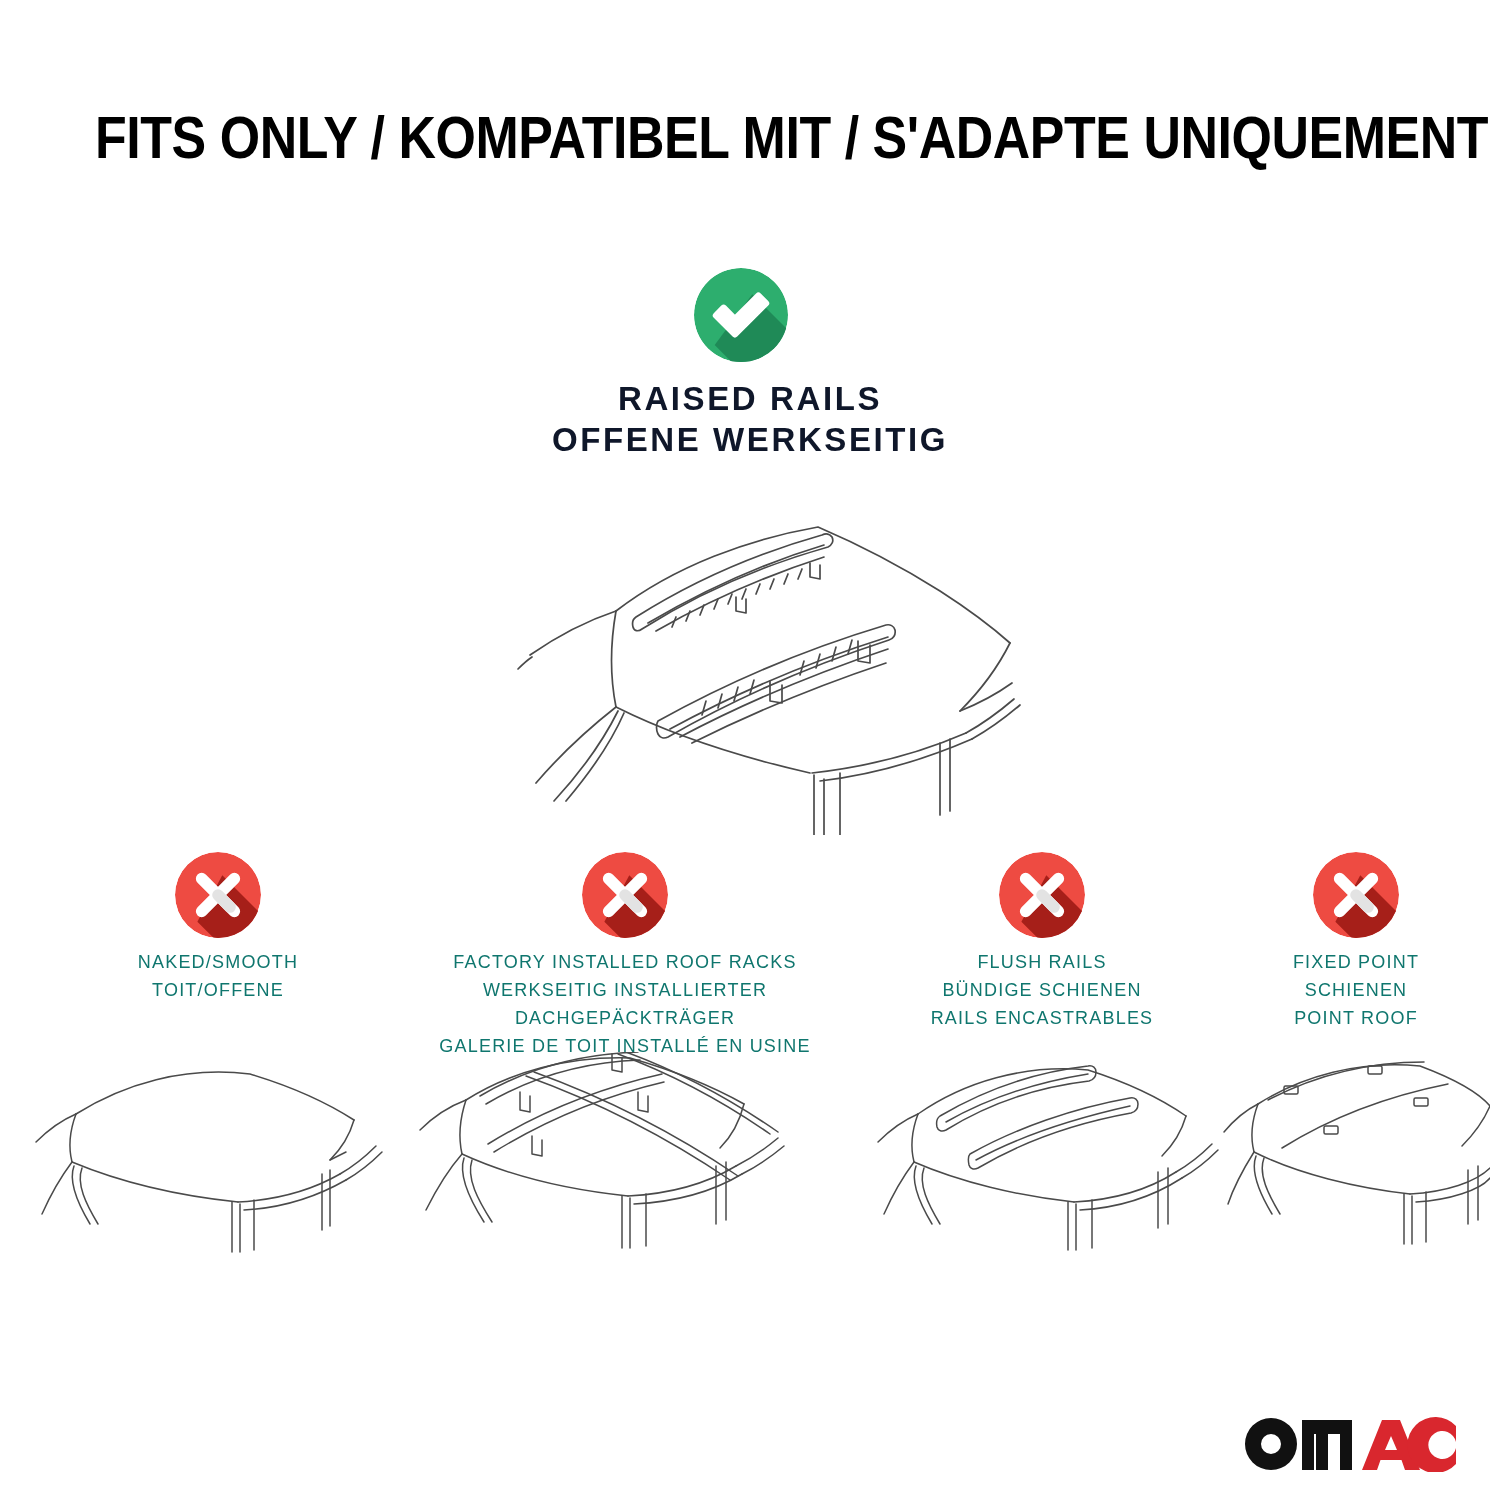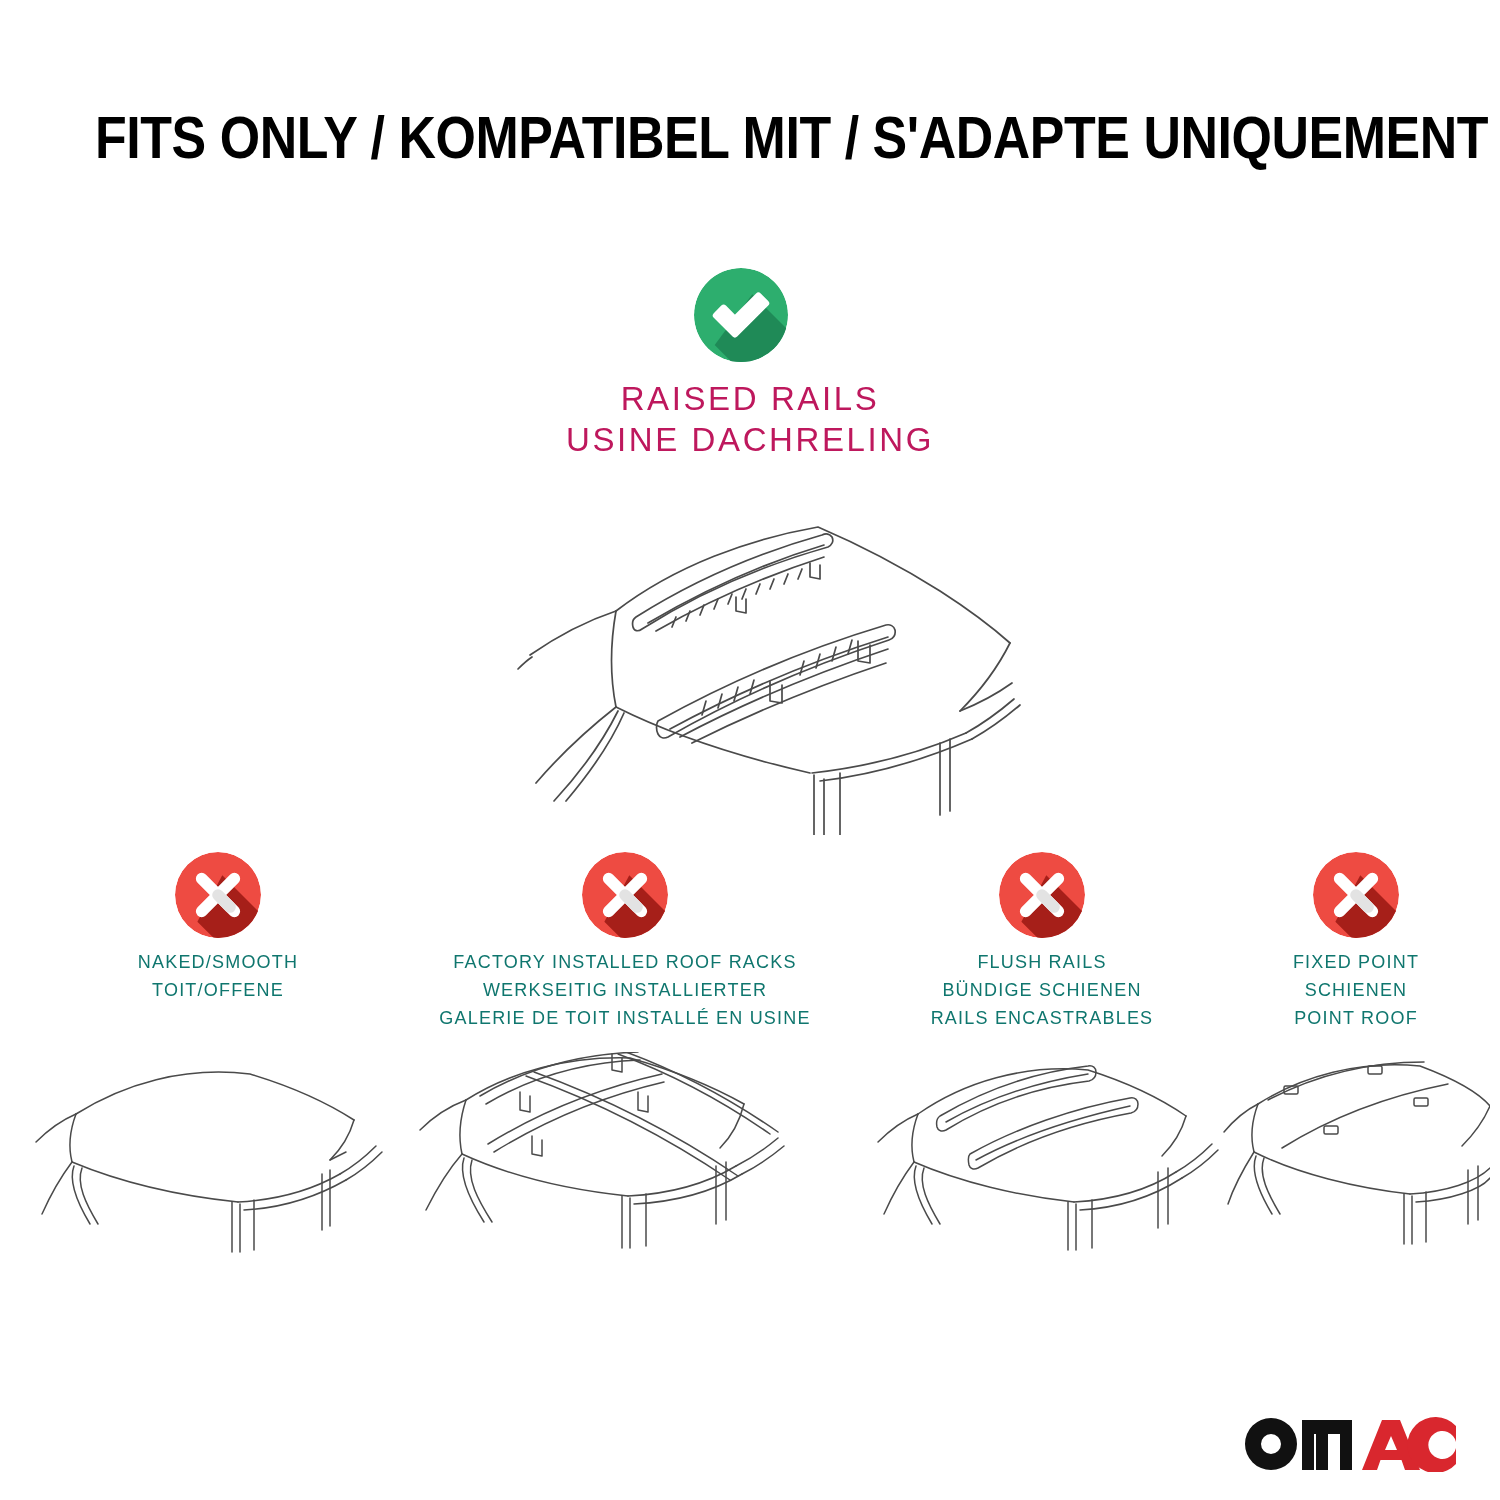--- a/index.html
+++ b/index.html
@@ -55,22 +55,22 @@
     position: absolute;
     top: 378px;
     left: 350px;
     width: 800px;
     text-align: center;
   }
   #ok-text .line {
     font-size: 33px;
     letter-spacing: 2.6px;
     line-height: 41px;
-    color: #be185d;
-    font-weight: 400;
+    color: #0f172a;
+    font-weight: 700;
     white-space: nowrap;
   }
 
   #ok-illustration {
     position: absolute;
     left: 420px;
     top: 505px;
     width: 670px;
     height: 330px;
   }
@@ -153,21 +153,21 @@
 <div class="badge" id="ok-badge">
   <svg viewBox="0 0 100 100" xmlns="http://www.w3.org/2000/svg">
     <circle cx="50" cy="50" r="50" fill="#2DAE6E"></circle>
     <path d="M62 28 L100 66 L100 100 L40 100 L22 82 Z" fill="#1F8A57"></path>
     <path d="M23.5 50.5 L31.5 42.5 L43.5 54.5 L68.5 29.5 L76.5 37.5 L43.5 70.5 Z" fill="#FFFFFF" stroke="#FFFFFF" stroke-width="7" stroke-linejoin="round" stroke-linecap="round"></path>
   </svg>
 </div>
 
 <div id="ok-text">
   <div class="line">RAISED RAILS</div>
-  <div class="line">USINE DACHRELING</div>
+  <div class="line">OFFENE WERKSEITIG</div>
 </div>
 
 <div id="ok-illustration">
   <svg viewBox="0 0 670 330" xmlns="http://www.w3.org/2000/svg" fill="none" stroke="#4A4A4A" stroke-width="1.7" stroke-linecap="round" stroke-linejoin="round">
 
     <path d="M196 106 C256 60 330 34 398 22 C440 40 482 62 520 86 C548 104 572 122 590 138"></path>
     <path d="M196 106 C190 140 190 172 196 202"></path>
     <path d="M196 202 C252 230 320 252 390 268"></path>
     <path d="M590 138 C578 162 560 186 540 206"></path>
 
@@ -271,20 +271,21 @@
       <svg viewBox="0 0 100 100" xmlns="http://www.w3.org/2000/svg">
         <circle cx="50" cy="50" r="50" fill="#EE4B42"></circle>
         <path d="M55 27 L100 72 L100 100 L45 100 L26 81 Z" fill="#A61F19"></path>
         <path d="M31 31 L69 69 M69 31 L31 69" stroke="#FFFFFF" stroke-width="13.5" stroke-linecap="round" fill="none"></path>
         <path d="M50 50 L64 64" stroke="#E3E3E3" stroke-width="13.5" stroke-linecap="round" fill="none"></path>
       </svg>
     </div>
     <div class="col-label">
       <div class="line">FACTORY INSTALLED ROOF RACKS</div>
       <div class="line">WERKSEITIG INSTALLIERTER</div>
+      <div class="line">DACHGEPÄCKTRÄGER</div>
       <div class="line">GALERIE DE TOIT INSTALLÉ EN USINE</div>
     </div>
     <div class="col-illustration">
       <svg viewBox="0 0 450 220" xmlns="http://www.w3.org/2000/svg" fill="none" stroke="#4A4A4A" stroke-width="1.5" stroke-linecap="round" stroke-linejoin="round">
         <path d="M66 48 C110 20 168 4 230 6 C272 18 312 34 344 52"></path>
         <path d="M66 48 C60 66 58 84 62 102"></path>
         <path d="M62 102 C110 124 170 138 228 144"></path>
         <path d="M344 52 C340 68 332 84 320 96"></path>
         <path d="M66 48 C50 54 34 64 20 78"></path>
         <path d="M62 102 C48 118 36 138 26 158"></path>

